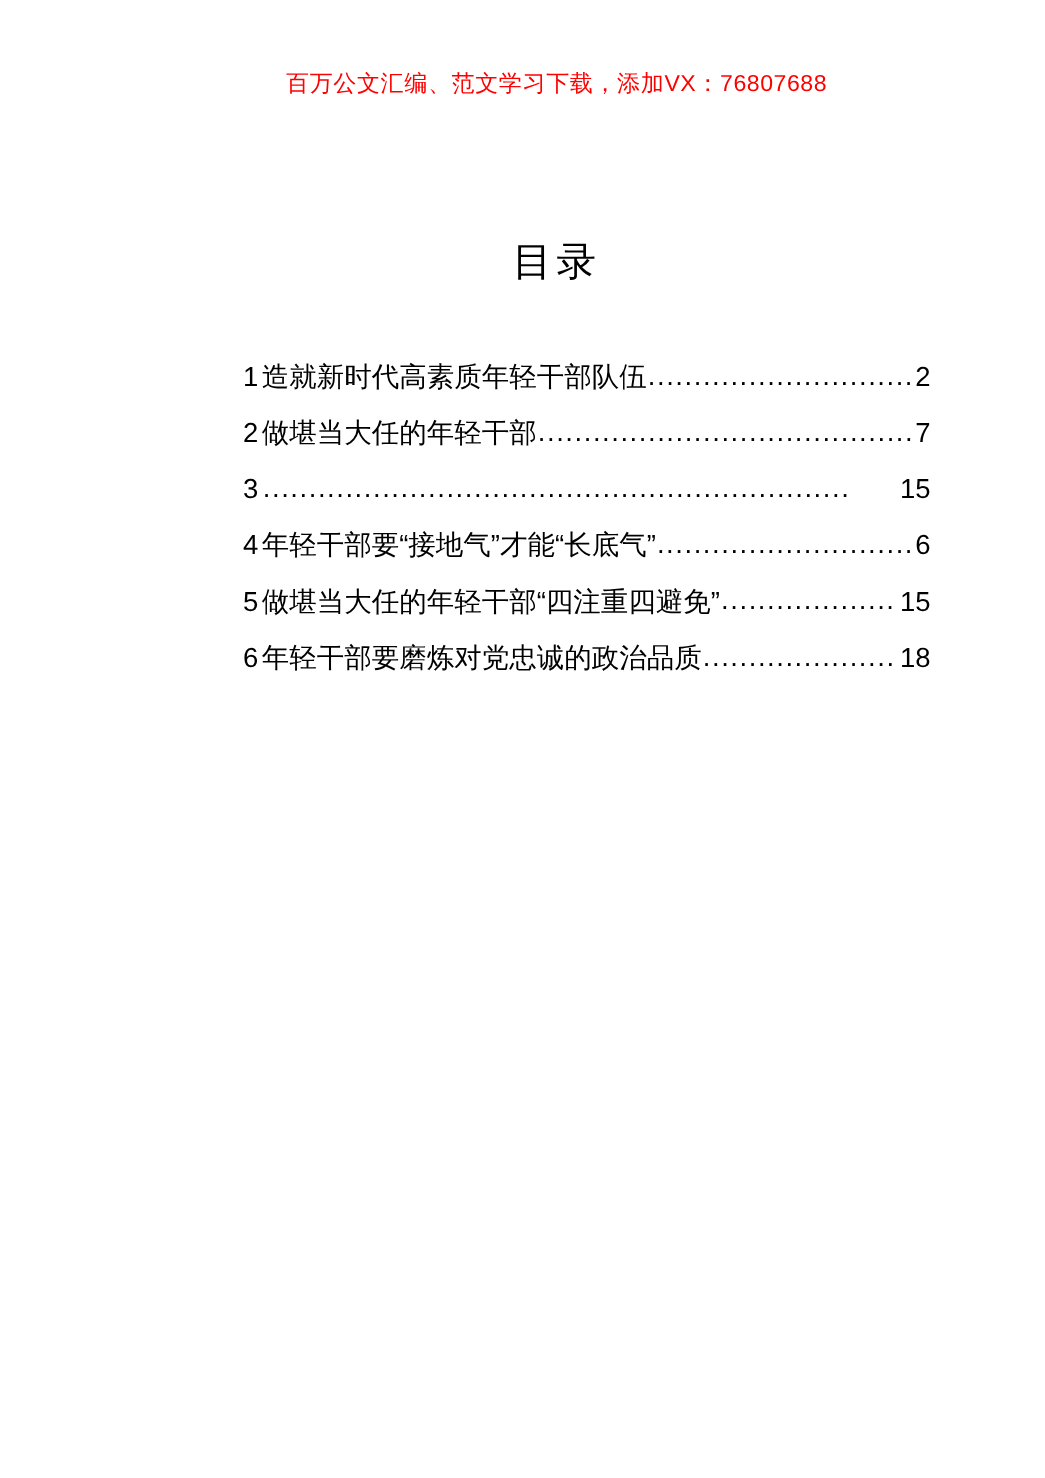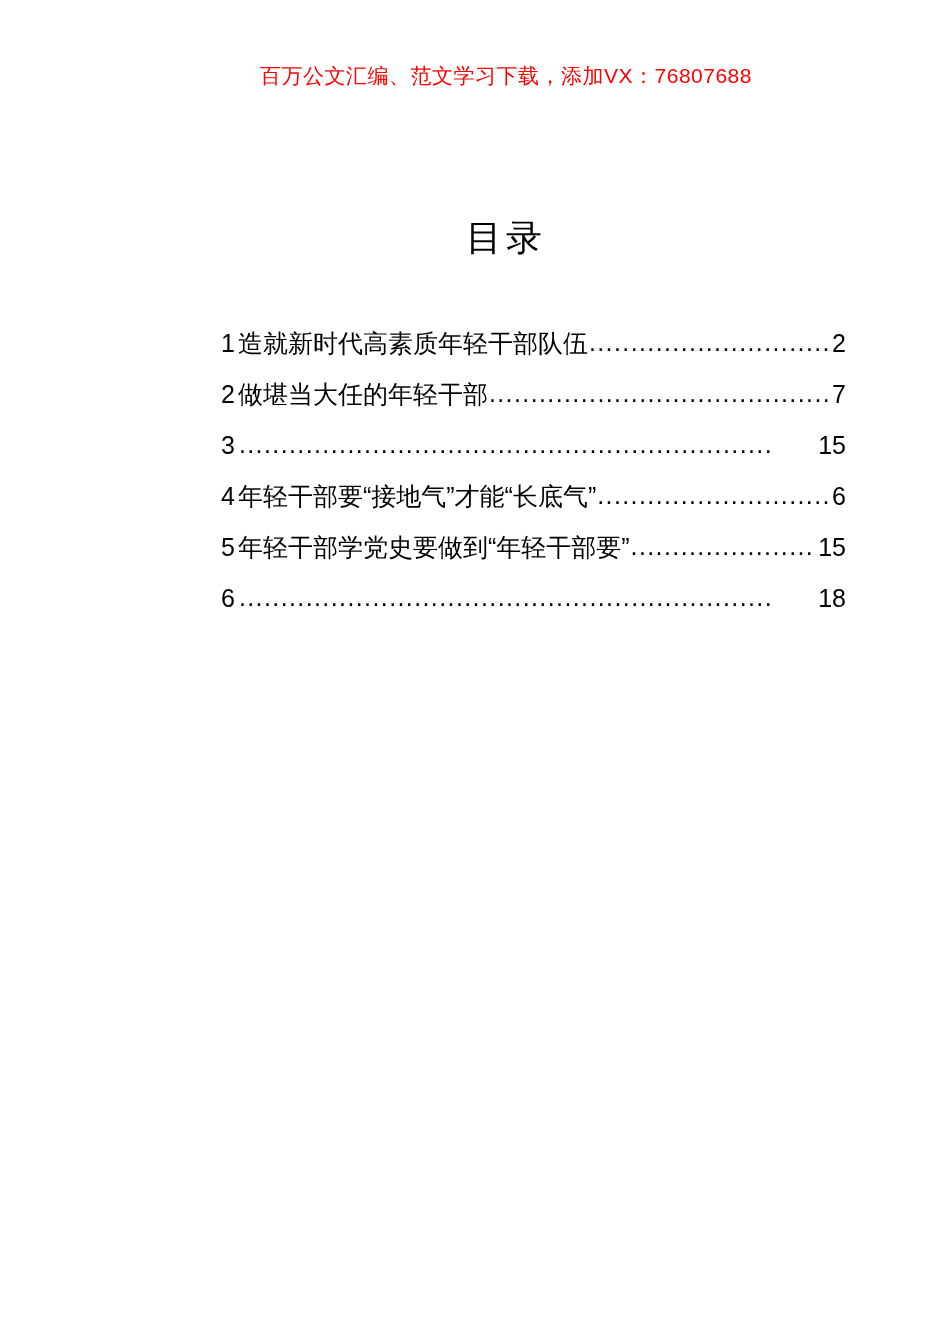--- a/index.html
+++ b/index.html
@@ -117,26 +117,27 @@
 
     <div class="toc-entry">
       <span class="toc-num">4</span>
       <span class="toc-label">年轻干部要“接地气”才能“长底气”</span>
       <span class="toc-dots">................................................................</span>
       <span class="toc-page">6</span>
     </div>
 
     <div class="toc-entry">
       <span class="toc-num">5</span>
-      <span class="toc-label">年轻干部学党史要做到“年轻干部要”</span>
+      <span class="toc-label">做堪当大任的年轻干部“四注重四避免”</span>
       <span class="toc-dots">................................................................</span>
       <span class="toc-page">15</span>
     </div>
 
     <div class="toc-entry">
       <span class="toc-num">6</span>
+      <span class="toc-label">年轻干部要磨炼对党忠诚的政治品质</span>
       <span class="toc-dots">................................................................</span>
       <span class="toc-page">18</span>
     </div>
 
   </div>
 
 </div>
 
 </body></html>

